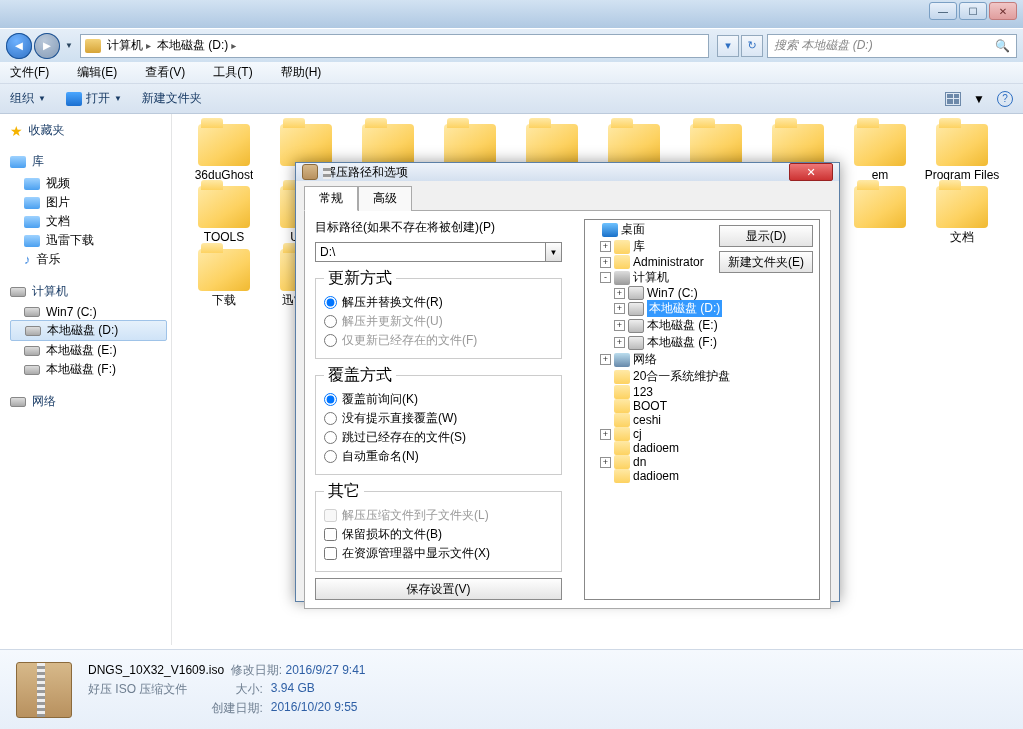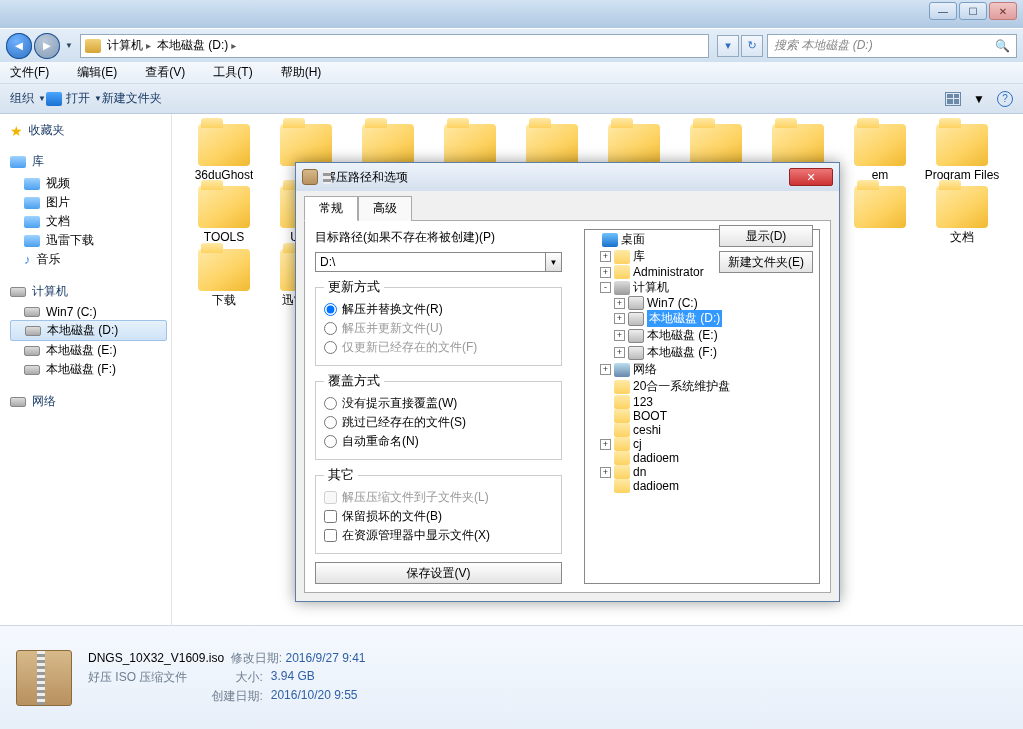--- a/index.html
+++ b/index.html
@@ -22,21 +22,21 @@
 .chevron { color:#555; font-size:10px;}
 .mini-icon{ width:16px; height:14px; background: linear-gradient(#f3d27a,#d6a437); border-radius:2px;}
 .refresh-pair{ display:flex; gap:2px; margin-left:4px;}
 .refresh-btn{ width:22px; height:22px; border:1px solid #93a9be; background:linear-gradient(#f3f7fc,#dae6f4); display:flex; align-items:center; justify-content:center; font-size:11px; color:#2e6fc2;}
 .search-box { width: 250px; height: 24px; background: #fff; border: 1px solid #93a9be; display:flex; align-items:center; padding:0 6px; color:#888; font-style: italic;}
 .search-box .mag{ margin-left:auto; color:#2e6fc2; font-style:normal;}
 
 .menubar { height: 22px; background: linear-gradient(#f5f9fd,#e6eef7); display: flex; align-items: center; padding: 0 6px; gap: 20px; border-bottom:1px solid #d1dbe8; }
 .menu-item { padding: 2px 4px; color:#000; }
 
-.toolbar { height: 30px; background: linear-gradient(#e6eef7,#d6e2f0); display: flex; align-items: center; padding: 0 10px; border-bottom:1px solid #bccadb;}
+.toolbar { height: 30px; background: linear-gradient(#e6eef7,#d6e2f0); display: flex; align-items: center; padding: 0 10px; gap: 20px; border-bottom:1px solid #bccadb;}
 .tb-item { color:#1a3c66; display:flex; align-items:center; gap:4px;}
 .tb-item .tiny-arrow{font-size:8px; color:#1a3c66;}
 .open-ico{width:16px;height:14px;background:linear-gradient(#4aa6ff,#1b6fd0);border-radius:2px;}
 .tb-right{margin-left:auto; display:flex; gap:12px; align-items:center;}
 .view-ico{width:16px;height:14px;border:1px solid #6d89aa; display:grid; grid-template-columns:1fr 1fr; gap:1px; padding:1px;}
 .view-ico div{background:#6d89aa;}
 .help-ico{width:16px;height:16px;border-radius:50%;border:1px solid #2e6fc2;color:#2e6fc2;display:flex;align-items:center;justify-content:center;font-size:10px;}
 
 
 .explorer-body { position: absolute; top: 114px; bottom: 84px; left: 0; right: 0; display: flex; }
@@ -55,21 +55,21 @@
 .file-grid{display:flex; flex-wrap:wrap; align-content:flex-start; gap:4px 6px;}
 .file-item{width:76px; display:flex; flex-direction:column; align-items:center; gap:2px;}
 .folder-ico{width:52px;height:42px;background:linear-gradient(145deg,#ffe9a6 0%,#fdd261 60%,#f0b931 100%);border-radius:4px;position:relative;}
 .folder-ico::before{content:"";position:absolute;top:-6px;left:3px;width:22px;height:10px;background:linear-gradient(#ffe9a6,#fdd261);border-radius:3px 3px 0 0;}
 .archive-ico{width:48px;height:42px;background:linear-gradient(#d7b98a,#b8915f);border:1px solid #8b6a3c;border-radius:3px;position:relative;}
 .archive-ico::after{content:"";position:absolute;left:20px;top:0;width:8px;height:100%;background:repeating-linear-gradient(#eee,#eee 3px,#999 3px,#999 6px);}
 .file-label{font-size:12px;text-align:center;line-height:1.2;max-height:2.4em;overflow:hidden;color:#000;}
 .file-item.selected{background:linear-gradient(#e1efff,#cfe3f7);border:1px solid #84acdd;border-radius:2px;padding:2px;}
 
 
-.details{position:absolute;left:0;right:0;bottom:0;height:104px;background:linear-gradient(#f5f9fe,#e7eff9);border-top:1px solid #cfd9e6;display:flex;align-items:center;padding:6px 16px;gap:16px;}
+.details{position:absolute;left:0;right:0;bottom:0;height:80px;background:linear-gradient(#f5f9fe,#e7eff9);border-top:1px solid #cfd9e6;display:flex;align-items:center;padding:6px 16px;gap:16px;}
 .details .thumb{width:56px;height:56px;}
 .details .meta{display:grid;grid-template-columns:auto auto auto;column-gap:8px;row-gap:2px;font-size:12px;}
 .meta .fname{grid-column:1/4;color:#000;}
 .meta .lbl{color:#6f7f91;text-align:right;}
 .meta .val{color:#2e5fa5;}
 
 
 .dialog{position:absolute;left:295px;top:162px;width:545px;height:440px;background:#f0f0f0;border:1px solid #5b7fa6;box-shadow:0 0 14px rgba(0,0,0,0.4);display:flex;flex-direction:column;}
 .dlg-title{height:28px;background:linear-gradient(#eef3fa,#d4e0ef);display:flex;align-items:center;padding:0 6px;gap:6px;}
 .dlg-title .dlg-ico{width:16px;height:16px;}
@@ -80,21 +80,21 @@
 .dlg-tab.active{background:#fff;border-bottom:1px solid #fff;z-index:2;}
 .dlg-body{flex:1;margin:0 8px 8px;background:#fff;border:1px solid #aaa;padding:8px 10px;display:flex;gap:22px;}
 .dlg-left{flex:1;display:flex;flex-direction:column;gap:6px;}
 .path-label{font-size:12px;color:#000;}
 .right-btns{position:absolute;right:26px;top:62px;display:flex;flex-direction:column;gap:4px;}
 .wbtn{height:22px;padding:0 8px;border:1px solid #8a8a8a;background:linear-gradient(#fefefe,#e4e4e4);font-size:12px;display:flex;align-items:center;justify-content:center;min-width:82px;margin-left:46px;}
 .path-input{flex:1;height:20px;border:1px solid #888;padding:0 4px;font-size:12px;}
 .path-input-wrap{display:flex;align-items:center;}
 .dd-btn{width:16px;height:20px;border:1px solid #888;border-left:none;background:linear-gradient(#fefefe,#e0e0e0);display:flex;align-items:center;justify-content:center;font-size:8px;}
 fieldset{border:1px solid #ccc;padding:4px 8px 8px;font-size:12px;}
-legend{font-size:13px;padding:0 4px;margin-top:12px;}
+legend{font-size:16px;padding:0 4px;margin-top:12px;}
 .radio-row,.chk-row{display:flex;align-items:center;gap:5px;padding:1px 0;font-size:12px;}
 .radio-row input,.chk-row input{margin:0;}
 .radio-row.disabled,.chk-row.disabled{color:#999;}
 .save-btn-row{margin-top:auto;}
 .save-btn{width:100%;height:22px;border:1px solid #8a8a8a;background:linear-gradient(#fefefe,#e4e4e4);font-size:12px;}
 .dlg-tree{width:236px;border:1px solid #888;background:#fff;overflow:auto;font-size:12px;padding:1px;}
 .tree-item{display:flex;align-items:center;gap:3px;padding:0 2px;white-space:nowrap;}
 .tree-item .exp{width:11px;height:11px;border:1px solid #919191;display:inline-flex;align-items:center;justify-content:center;font-size:9px;line-height:1;color:#333;flex-shrink:0;}
 .tree-item .noexp{width:11px;display:inline-block;}
 .tree-item .tico{width:16px;height:14px;flex-shrink:0;}
@@ -381,20 +381,24 @@
             <span>解压并更新文件(U)</span>
           </label>
         <label class="radio-row disabled">
             <input type="radio" name="u" style="">
             <span>仅更新已经存在的文件(F)</span>
           </label>
       </fieldset>
       <fieldset>
         <legend>覆盖方式</legend>
         <label class="radio-row">
+            <input type="radio" name="o" checked="" style="">
+            <span>覆盖前询问(K)</span>
+          </label>
+        <label class="radio-row">
             <input type="radio" name="o" style="">
             <span>没有提示直接覆盖(W)</span>
           </label>
         <label class="radio-row">
             <input type="radio" name="o" style="">
             <span>跳过已经存在的文件(S)</span>
           </label>
         <label class="radio-row">
             <input type="radio" name="o" style="">
             <span>自动重命名(N)</span>

